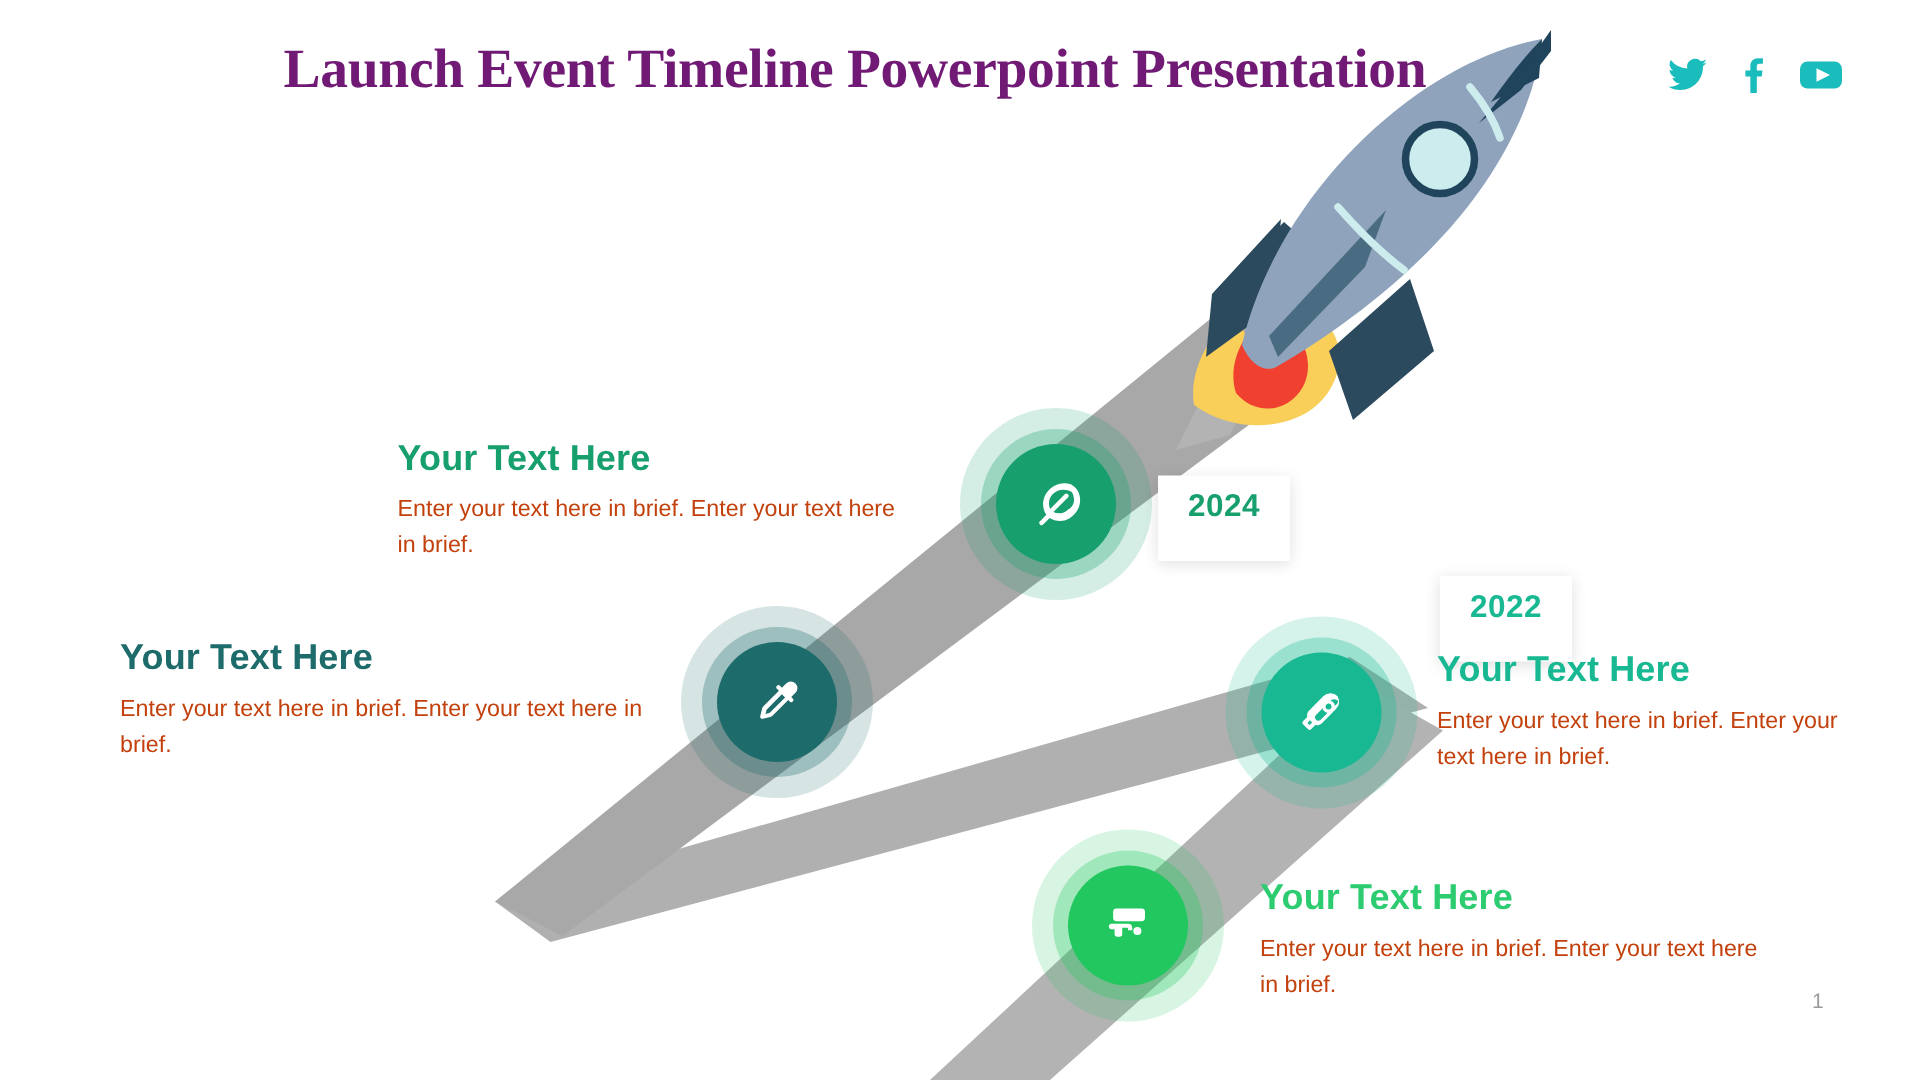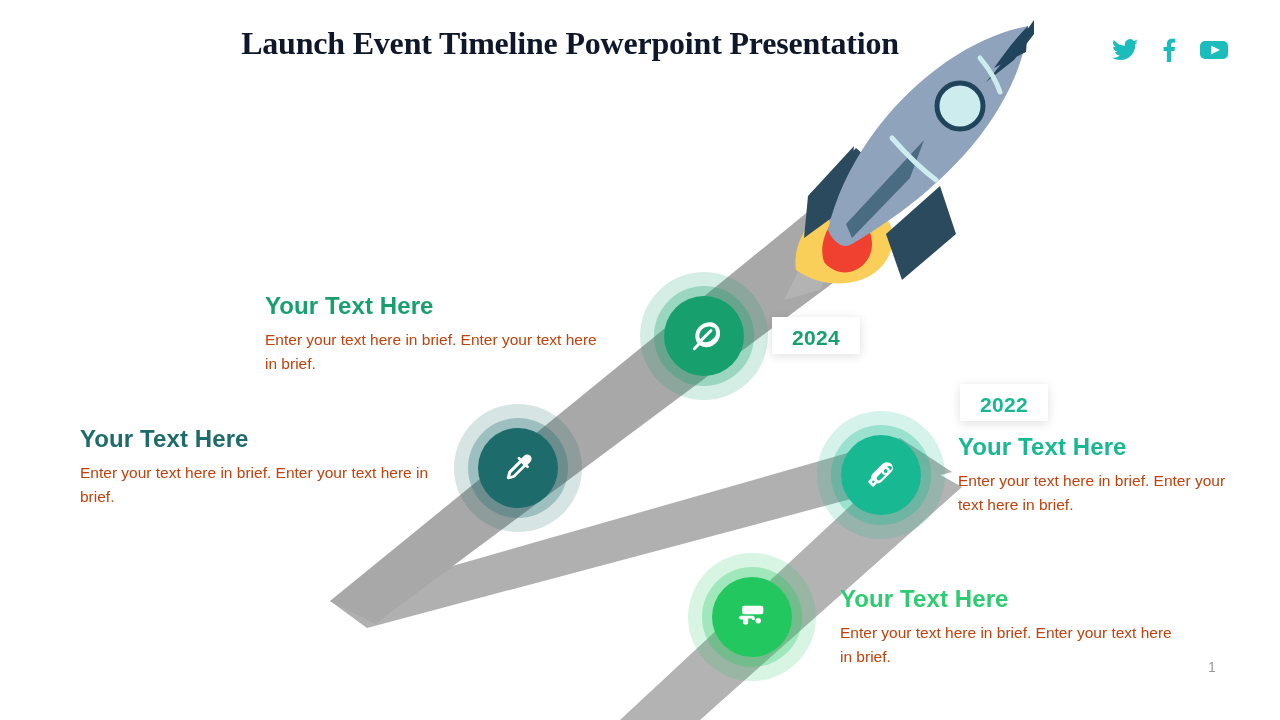--- a/index.html
+++ b/index.html
@@ -25,23 +25,23 @@
 
   
   #title {
     position: absolute;
     left: 150px;
     top: 22px;
     width: 840px;
     text-align: center;
     font-family: "Liberation Serif", serif;
     font-weight: bold;
-    font-size: 32px;
+    font-size: 37px;
     line-height: 1.35;
-    color: #0f172a;
+    color: #701a75;
     letter-spacing: -0.2px;
     z-index: 40;
   }
 
   
   #social {
     position: absolute;
     right: 52px;
     top: 38px;
     display: flex;
@@ -98,21 +98,21 @@
     align-items: center;
     justify-content: center;
   }
   .node .disc svg { display: block; }
 
   
   .year-chip {
     position: absolute;
     background: #ffffff;
     box-shadow: 0 2px 10px rgba(0,0,0,0.13);
-    padding: 9px 20px 4px 20px;
+    padding: 9px 20px 24px 20px;
     font-size: 21px;
     font-weight: bold;
     letter-spacing: 0.3px;
     z-index: 30;
     white-space: nowrap;
   }
 
   
   .tblock {
     position: absolute;

